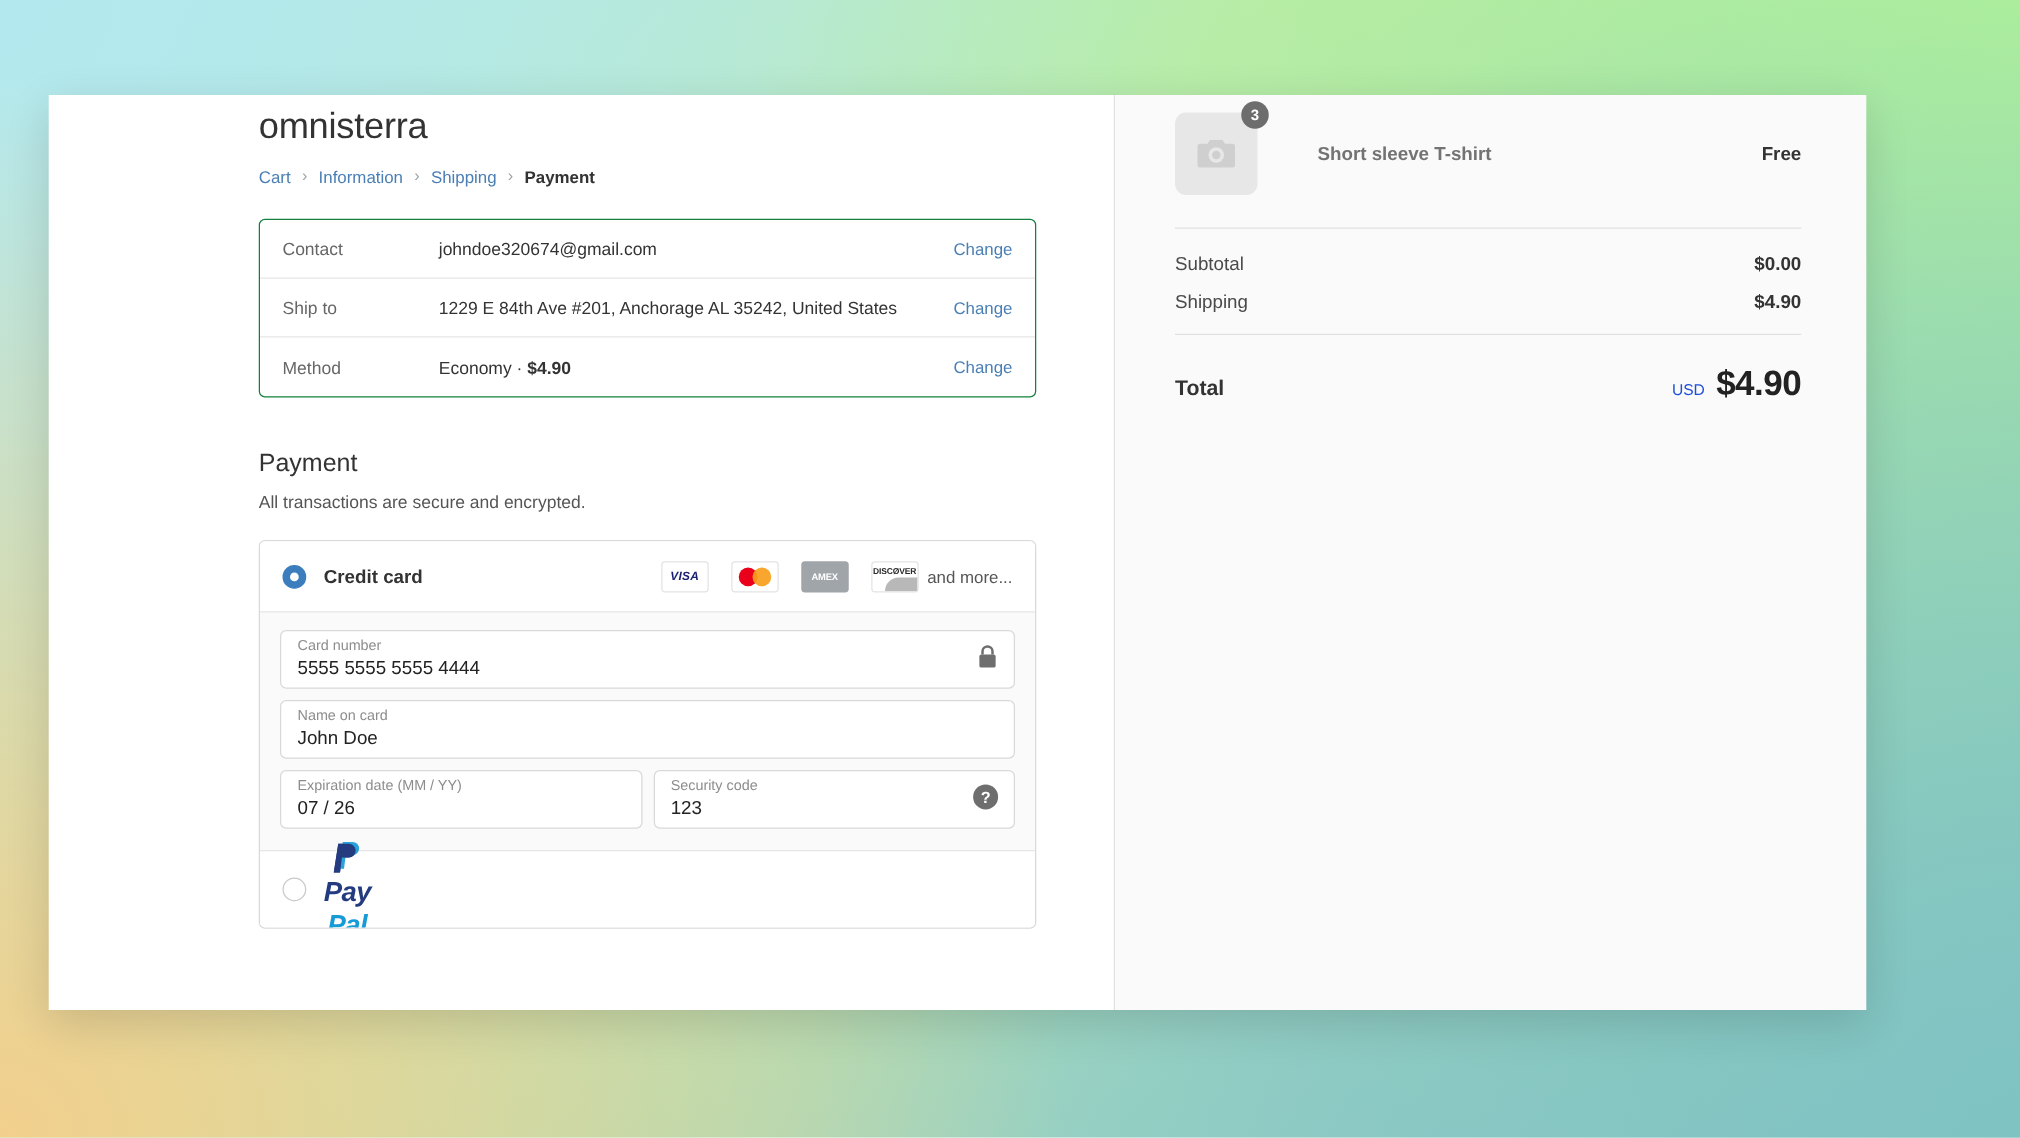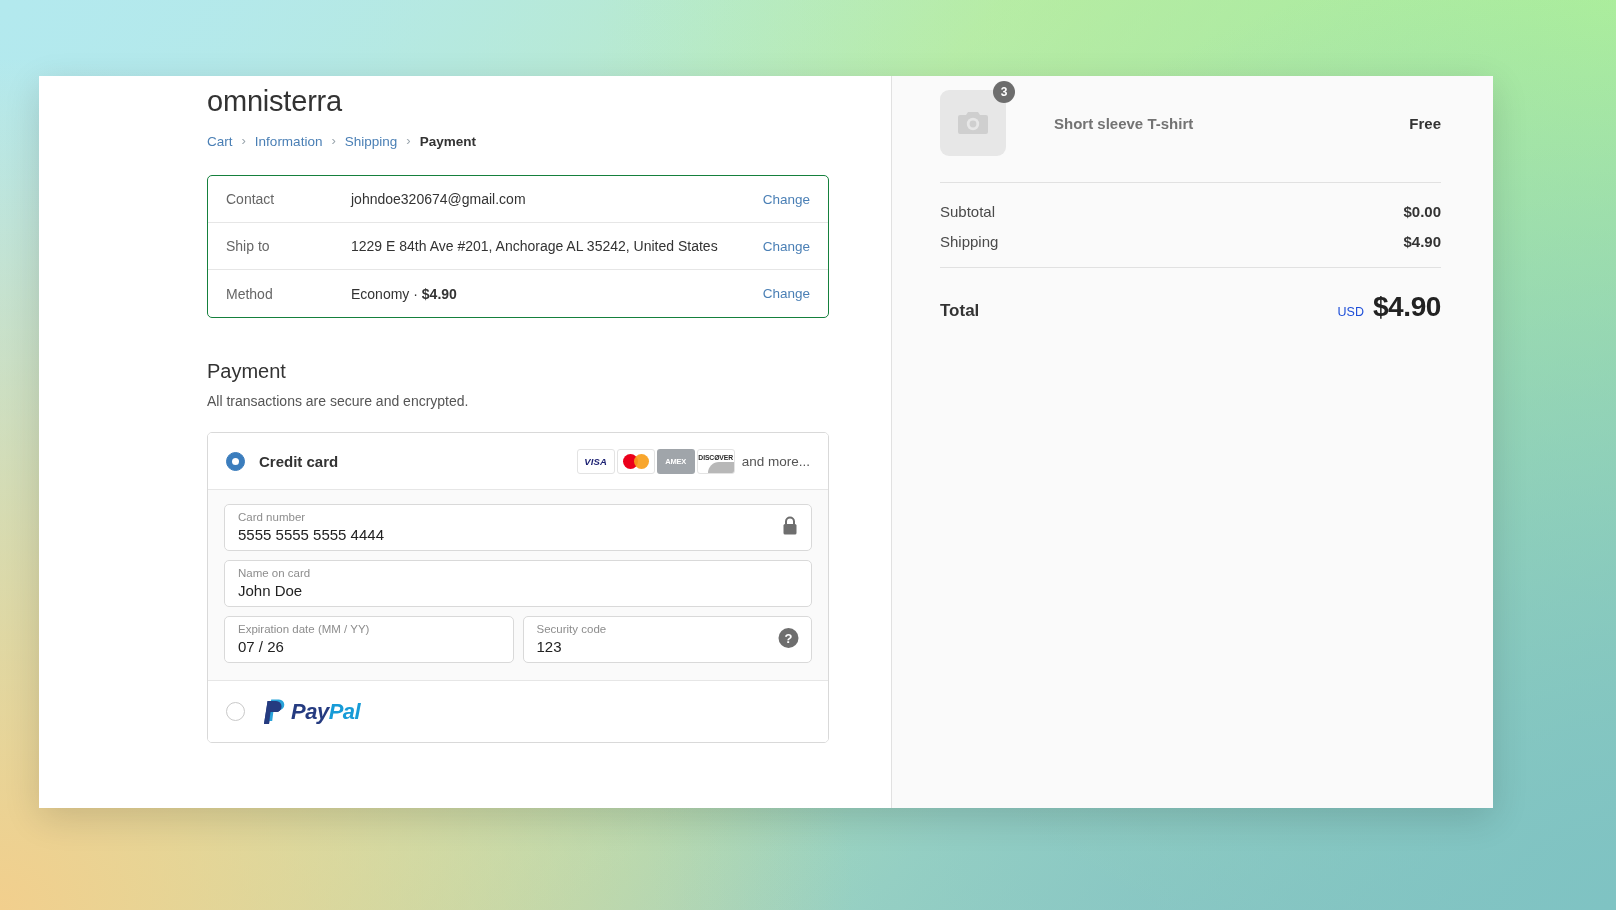--- a/index.html
+++ b/index.html
@@ -148,21 +148,21 @@
   .radio.checked::after {
     content: "";
     position: absolute;
     left: 50%; top: 50%;
     width: 7px; height: 7px;
     margin: -3.5px 0 0 -3.5px;
     border-radius: 50%;
     background: #ffffff;
   }
 
-  .card-brands { display: flex; align-items: center; gap: 2px; }
+  .card-brands { display: flex; align-items: center; gap: 18px; }
   .brand {
     width: 38px; height: 25px;
     border-radius: 3px;
     display: flex;
     align-items: center;
     justify-content: center;
     overflow: hidden;
   }
   .brand-visa {
     background: #ffffff;
@@ -238,20 +238,21 @@
     align-items: center;
     height: 62px;
     padding: 0 18px;
     border-top: 1px solid #e6e6e6;
     background: #ffffff;
   }
   .paypal-logo {
     margin-left: 14px;
     display: flex;
     align-items: center;
+    flex-direction: column;
   }
 
   
   .summary-col {
     flex: 1;
     background: #fafafa;
     padding: 0 52px 0 48px;
   }
 
   .line-item {

